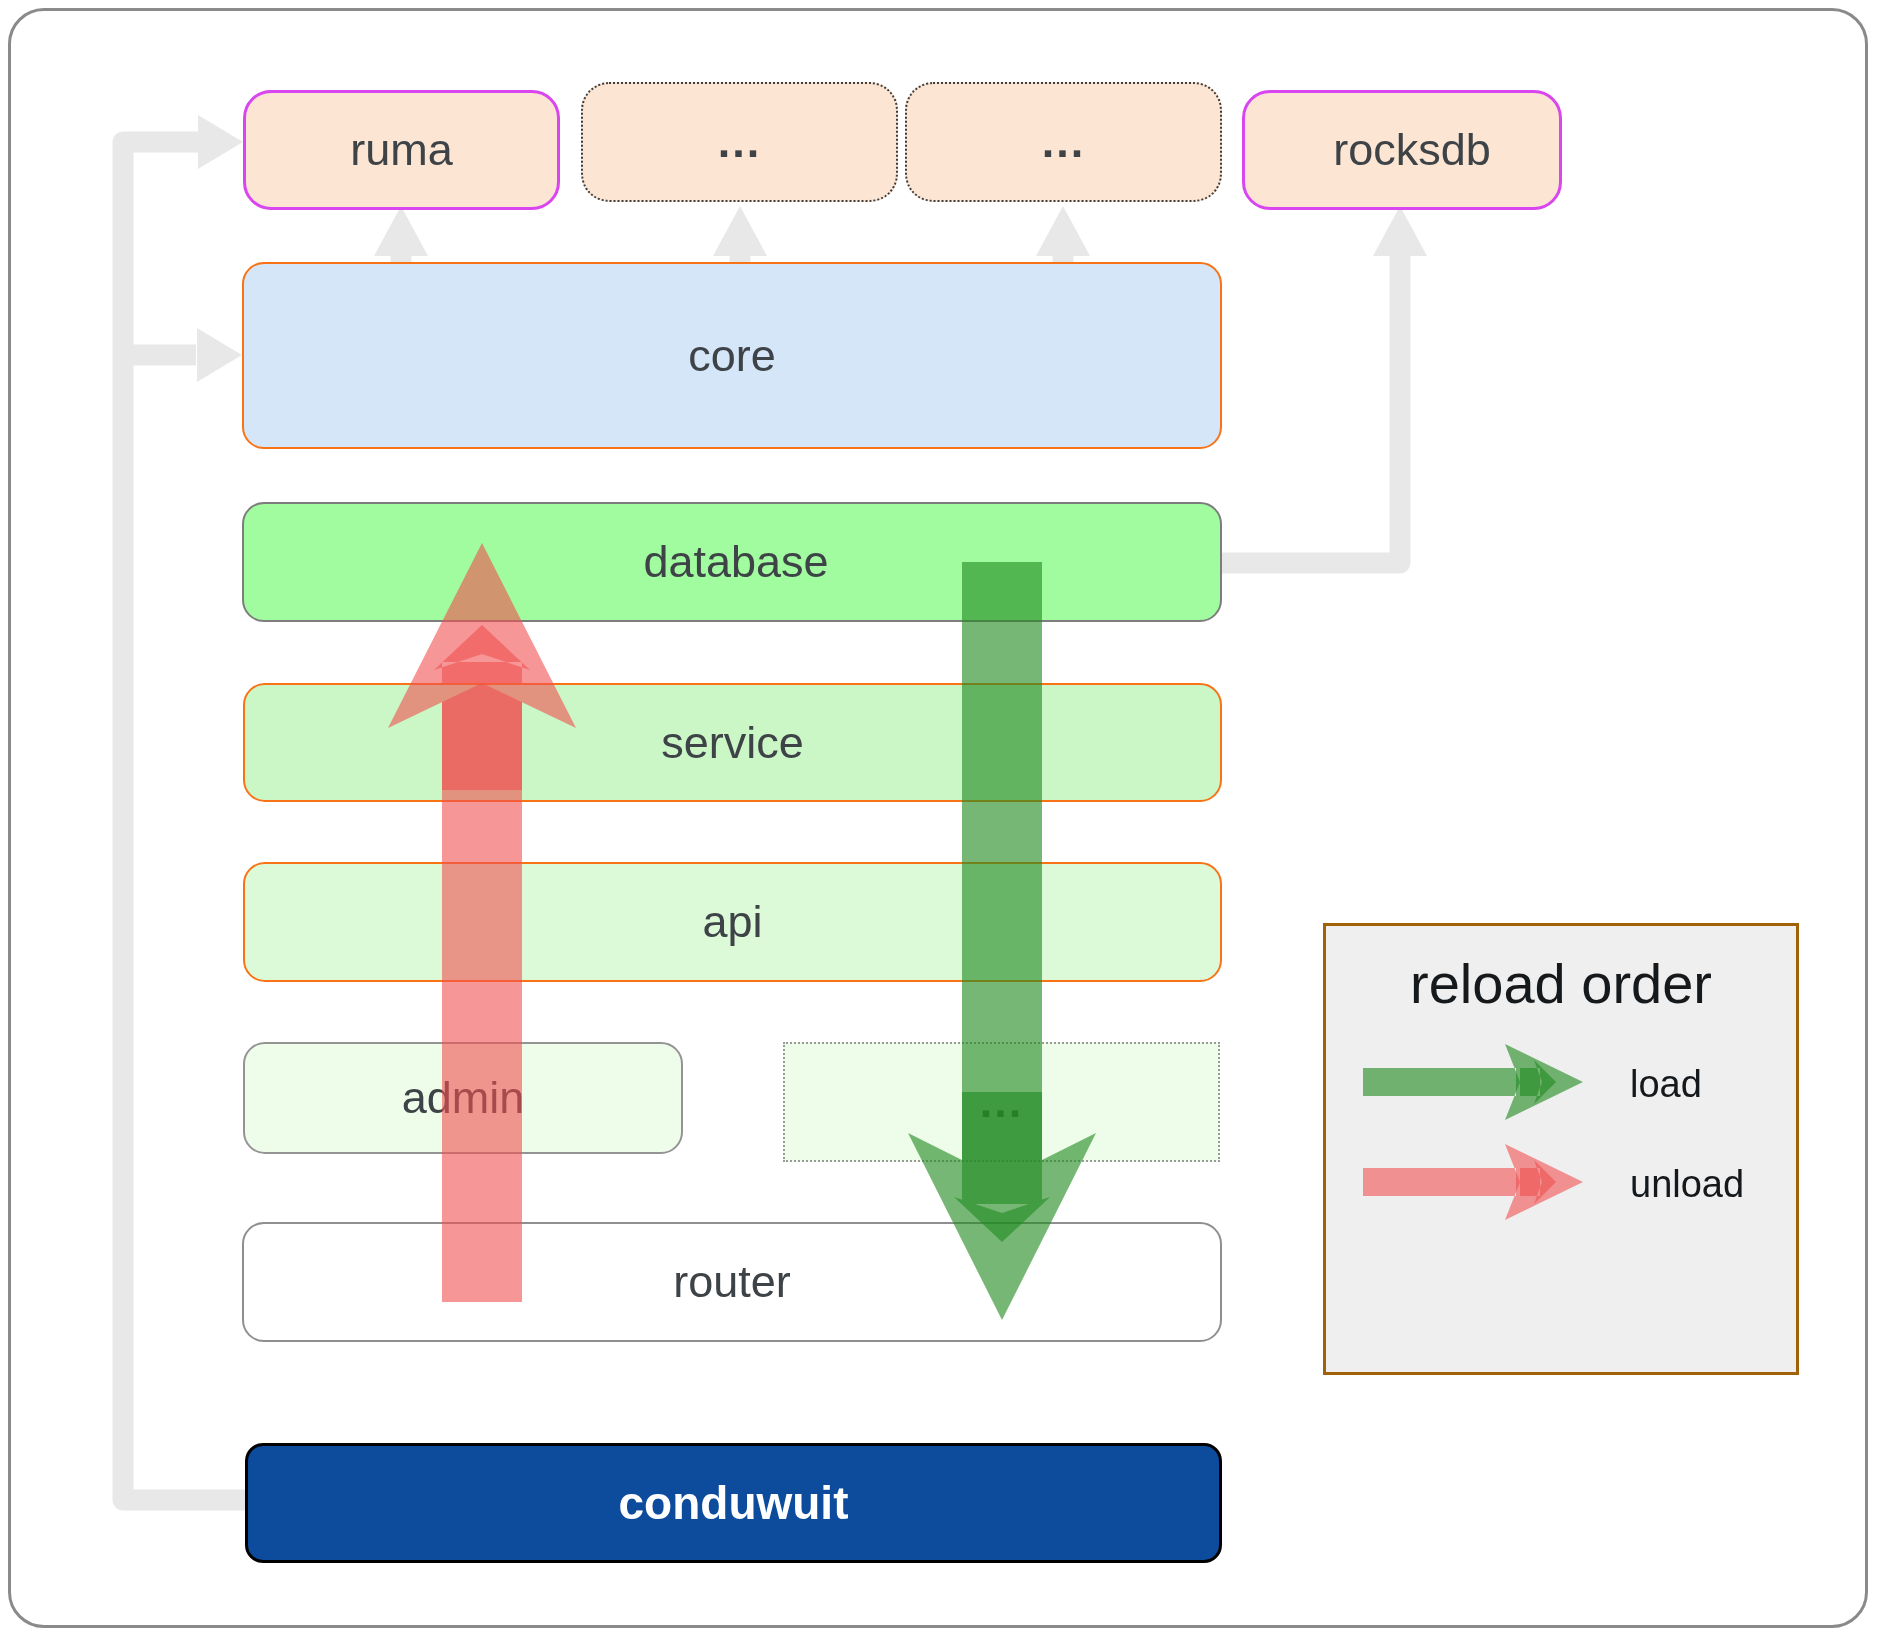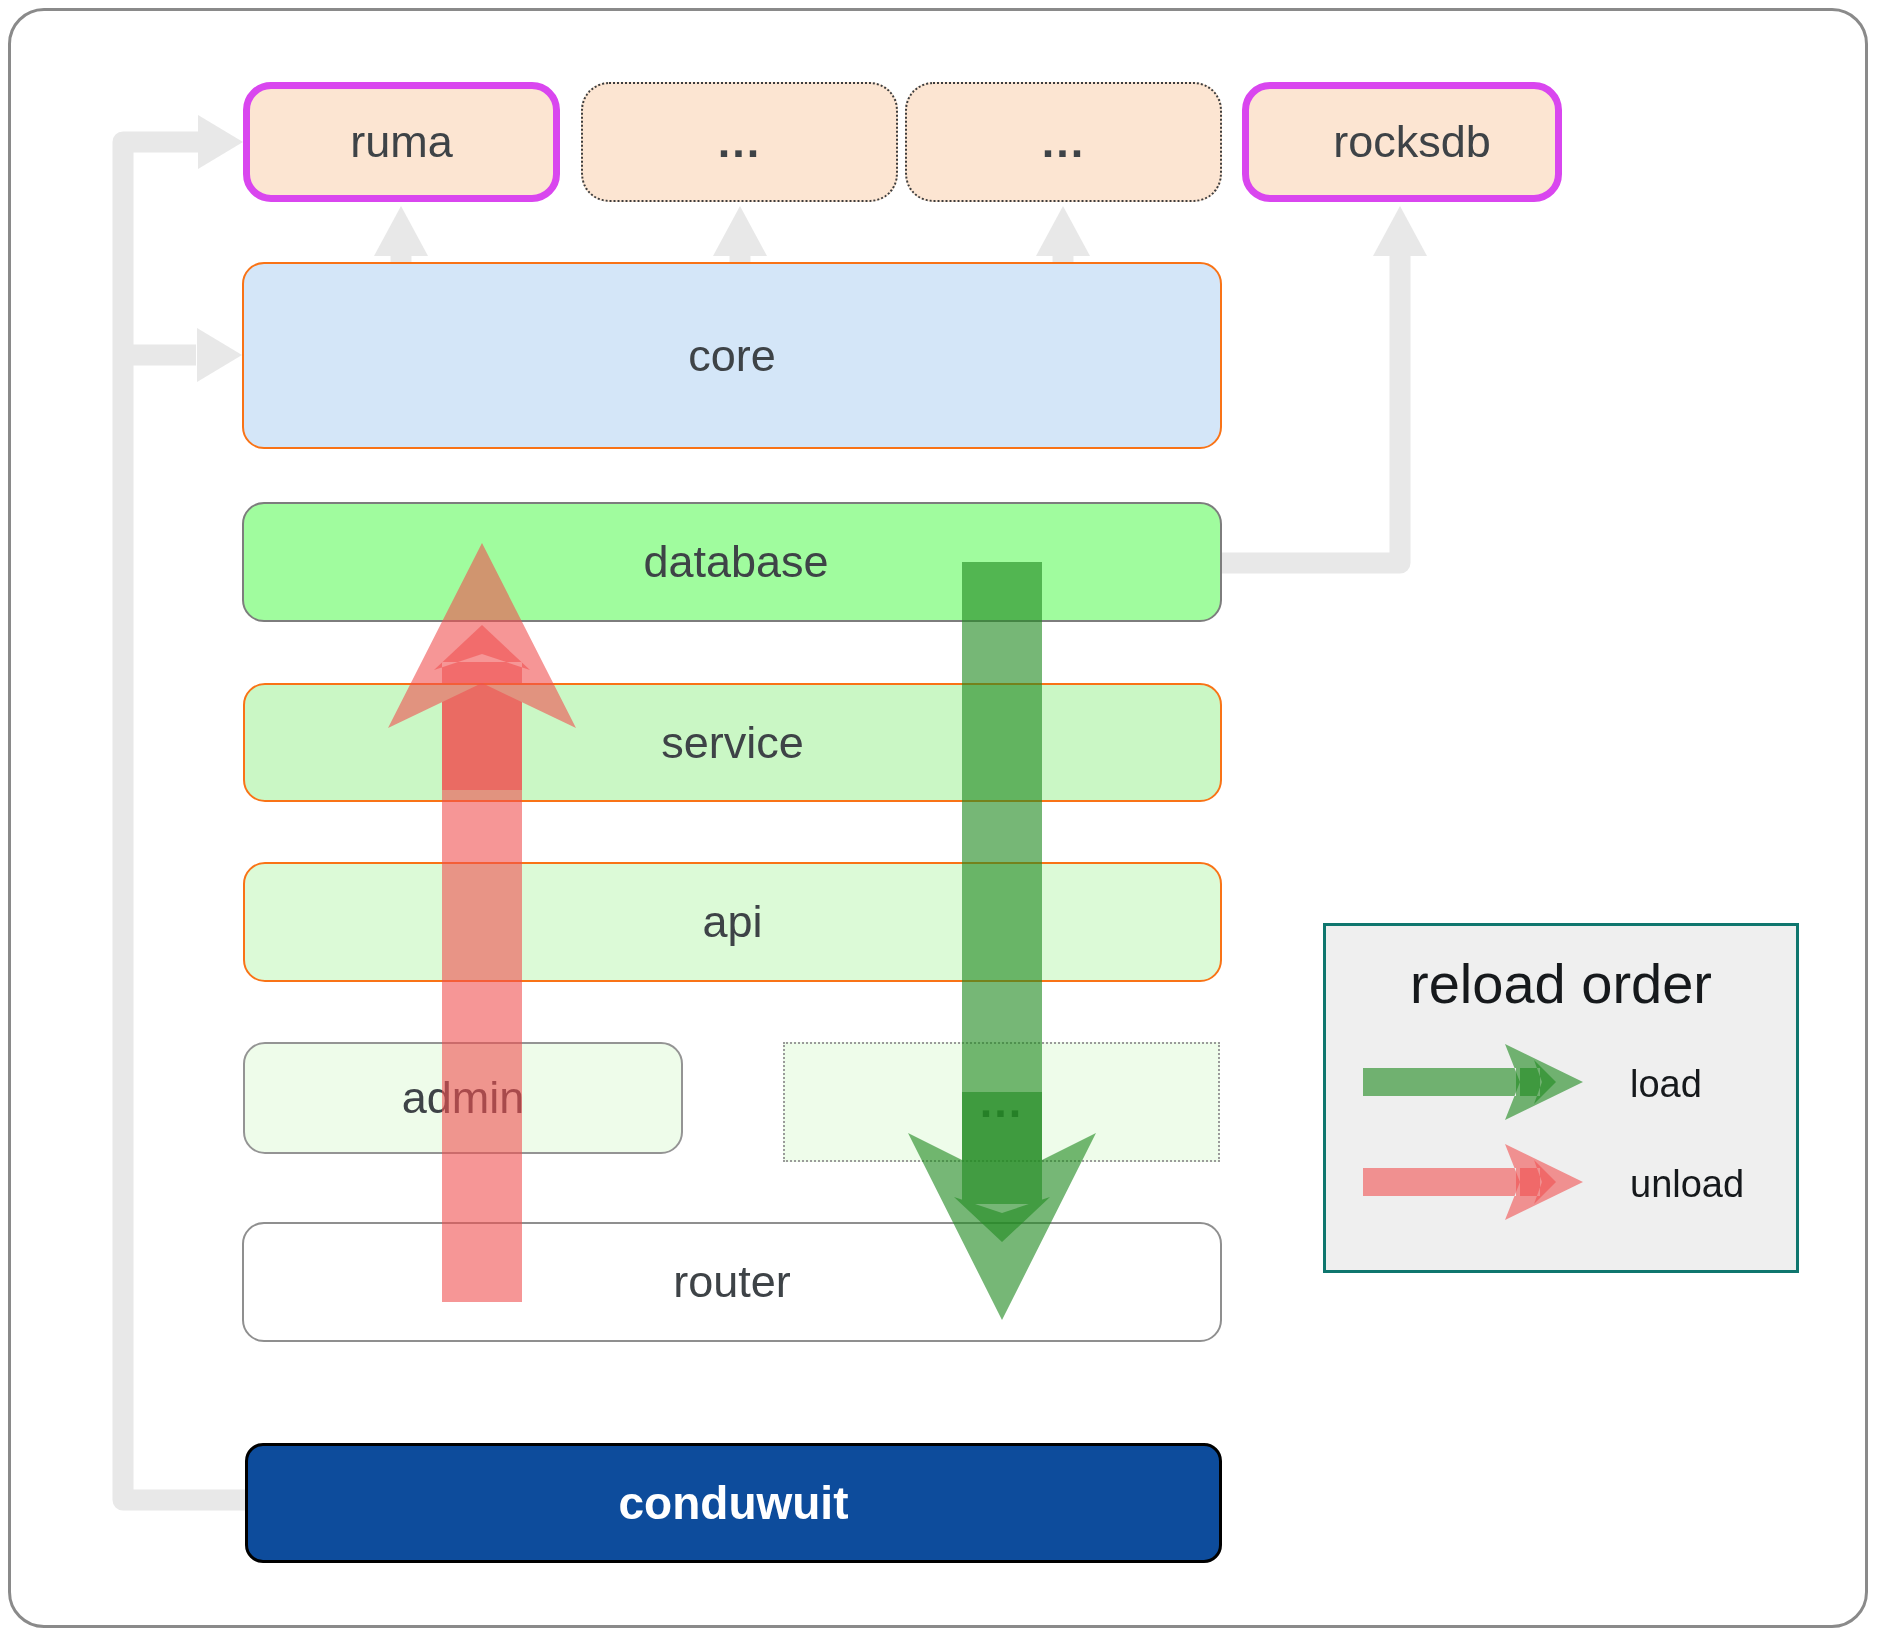--- a/index.html
+++ b/index.html
@@ -27,43 +27,43 @@
   #frame{
     position:absolute;left:8px;top:8px;width:1860px;height:1620px;
     border:3px solid #8a8a8a;border-radius:36px;box-sizing:border-box;
   }
   .box{
     position:absolute;display:flex;align-items:center;justify-content:center;
     box-sizing:border-box;font-size:45px;color:var(--label-ink);
     white-space:nowrap;
   }
   .top-box{border-radius:28px;background:var(--peach);}
-  .solid-dark{border:7px solid #d946ef;}
+  .solid-dark{border:3px solid #d946ef;margin-top:8px;}
   .dotted-dark{border:2px dotted #3d3d3d;}
   .stack{border-radius:22px;border:2px solid #f97316;}
   .dots-label{font-weight:700;letter-spacing:2px;}
   #box-ruma   {left:243px;top:82px;width:317px;height:120px;}
   #box-dots1  {left:581px;top:82px;width:317px;height:120px;}
   #box-dots2  {left:905px;top:82px;width:317px;height:120px;}
   #box-rocksdb{left:1242px;top:82px;width:320px;height:120px;padding-left:20px;}
   #box-core    {left:242px;top:262px;width:980px;height:187px;background:var(--core-blue);}
   #box-database{left:242px;top:502px;width:980px;height:120px;background:var(--db-green);border-color:#7d7d7d;padding-left:8px;}
   #box-service {left:243px;top:683px;width:979px;height:119px;background:var(--service-green);}
   #box-api     {left:243px;top:862px;width:979px;height:120px;background:var(--api-green);}
   #box-admin   {left:243px;top:1042px;width:440px;height:112px;background:var(--faint-green);border-color:#949494;}
   #box-dots3   {left:783px;top:1042px;width:437px;height:120px;background:var(--faint-green);
                 border:2px dotted #9a9a9a;}
   #box-router  {left:242px;top:1222px;width:980px;height:120px;background:var(--router-white);border-color:#8f8f8f;}
   #box-conduwuit{
     left:245px;top:1443px;width:977px;height:120px;background:var(--app-blue);
     border:3px solid #000;border-radius:18px;color:#fff;font-weight:700;font-size:46px;
   }
   #legend{
-    position:absolute;left:1323px;top:923px;width:476px;height:350px;
-    background:var(--legend-bg);border:3px solid #0f766e;box-sizing:border-box;
+    position:absolute;left:1323px;top:923px;width:476px;height:452px;
+    background:var(--legend-bg);border:3px solid #a16207;box-sizing:border-box;
   }
   #legend-title{
     position:absolute;left:0;top:25px;width:100%;text-align:center;
     font-size:56px;color:var(--legend-ink);
   }
   .legend-label{
     position:absolute;left:304px;font-size:38px;color:var(--legend-ink);
   }
   #legend-load-label{top:137px;}
   #legend-unload-label{top:237px;}

